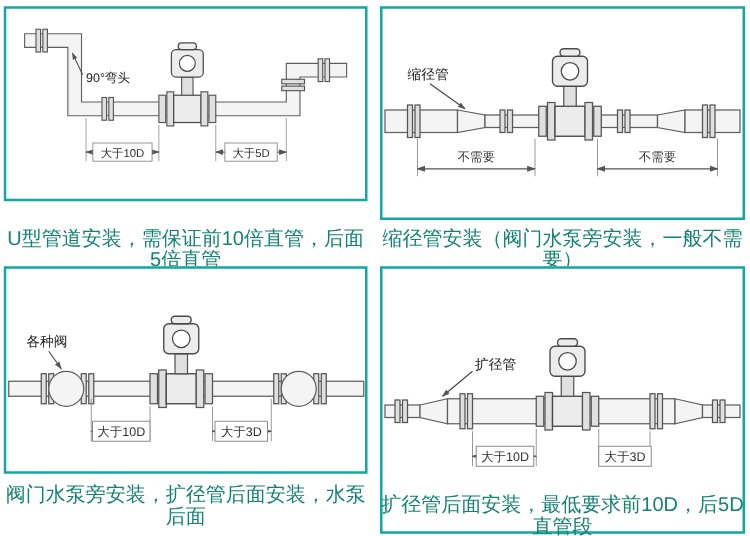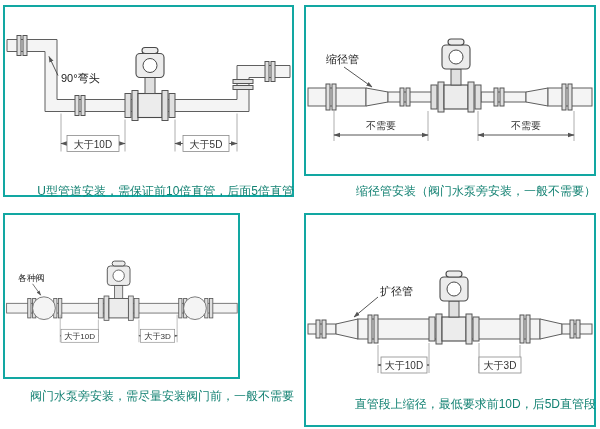--- a/index.html
+++ b/index.html
@@ -1,37 +1,37 @@
 <!DOCTYPE html>
 <html><head>
 <meta charset="utf-8">
 <style>
   html,body{margin:0;padding:0;background:#fff;}
   #stage{position:relative;width:600px;height:429px;background:#fff;overflow:hidden;
          font-family:"Liberation Sans",sans-serif;}
   .panel{position:absolute;border:2px solid #12a7a2;background:#fff;box-sizing:border-box;}
   .panel svg{display:block;width:100%;height:100%;}
-  .caption{position:absolute;text-align:right;color:#148273;font-size:12px;line-height:17px;}
+  .caption{position:absolute;text-align:center;color:#148273;font-size:16px;line-height:17px;}
   .pipe{fill:#f4f4f4;stroke:#5f5f5f;stroke-width:1;}
   .flange{fill:#e0e0e0;stroke:#555;stroke-width:1;}
   .meterbody{fill:#ececec;stroke:#4a4a4a;stroke-width:1.1;}
   .dial{fill:#fff;stroke:#4a4a4a;stroke-width:1;}
   .dimline{stroke:#555;stroke-width:1;}
   .extline{stroke:#9a9a9a;stroke-width:0.8;}
   .dimbox{fill:#fff;stroke:#8a8a8a;stroke-width:0.8;}
   .dimtext{font:10px "Liberation Sans",sans-serif;fill:#333;text-anchor:middle;}
   .lbltext{font:11px "Liberation Sans",sans-serif;fill:#222;}
   .leader{stroke:#444;stroke-width:0.9;fill:none;}
 </style>
 </head>
 <body>
 
 <div id="stage">
 
-  <div class="panel" style="left:3px;top:5px;width:291px;height:192px;">
+  <div class="panel" style="left:3px;top:5px;width:291px;height:156px;">
     <svg viewBox="0 0 287 167" preserveAspectRatio="xMidYMid meet">
       <defs>
         <marker id="ar1" viewBox="0 0 10 10" refX="9" refY="5" markerWidth="7" markerHeight="7" orient="auto-start-reverse">
           <path d="M0,1.5 L10,5 L0,8.5 z" fill="#555"></path>
         </marker>
       </defs>
       <path class="pipe" d="M2,22 H52 V82 H232 V48 H285 V60 H244 V94 H40 V34 H2 Z"></path>
       <g>
         <rect class="flange" x="12" y="18" width="4" height="20"></rect>
         <rect class="flange" x="18" y="18" width="4" height="20"></rect>
@@ -120,21 +120,21 @@
         <line class="extline" x1="268" y1="104" x2="268" y2="134"></line>
         <line class="dimline" x1="28" y1="128" x2="122" y2="128" marker-start="url(#ar2)" marker-end="url(#ar2)"></line>
         <text class="dimtext" x="75" y="122">不需要</text>
         <line class="dimline" x1="172" y1="128" x2="268" y2="128" marker-start="url(#ar2)" marker-end="url(#ar2)"></line>
         <text class="dimtext" x="220" y="122">不需要</text>
       </g>
     </svg>
   </div>
   <div class="caption" style="left:304px;top:183px;width:292px;">缩径管安装（阀门水泵旁安装，一般不需要）</div>
 
-  <div class="panel" style="left:3px;top:213px;width:237px;height:166px;">
+  <div class="panel" style="left:3px;top:213px;width:291px;height:166px;">
     <svg viewBox="0 0 287 162" preserveAspectRatio="xMidYMid meet">
       <defs>
         <marker id="ar3" viewBox="0 0 10 10" refX="9" refY="5" markerWidth="7" markerHeight="7" orient="auto-start-reverse">
           <path d="M0,1.5 L10,5 L0,8.5 z" fill="#555"></path>
         </marker>
       </defs>
       <rect class="pipe" x="2" y="90" width="284" height="12"></rect>
       <g>
         <rect class="flange" x="28" y="84" width="4" height="24"></rect>
         <rect class="flange" x="34" y="84" width="4" height="24"></rect>
@@ -170,21 +170,21 @@
         <line class="dimline" x1="68" y1="130" x2="115" y2="130" marker-start="url(#ar3)" marker-end="url(#ar3)"></line>
         <rect class="dimbox" x="69" y="122" width="46" height="16"></rect>
         <text class="dimtext" x="92" y="134">大于10D</text>
         <line class="dimline" x1="165" y1="130" x2="212" y2="130" marker-start="url(#ar3)" marker-end="url(#ar3)"></line>
         <rect class="dimbox" x="167" y="122" width="42" height="16"></rect>
         <text class="dimtext" x="188" y="134">大于3D</text>
       </g>
     </svg>
   </div>
   <div class="caption" style="left:3px;top:388px;width:291px;">
-    <div>阀门水泵旁安装，需尽量安装阀门前，一般不需要</div>
+    <div>阀门水泵旁安装，扩径管后面安装，水泵后面</div>
   </div>
 
   <div class="panel" style="left:304px;top:213px;width:292px;height:214px;">
     <svg viewBox="0 0 288 162" preserveAspectRatio="xMidYMid meet">
       <defs>
         <marker id="ar4" viewBox="0 0 10 10" refX="9" refY="5" markerWidth="7" markerHeight="7" orient="auto-start-reverse">
           <path d="M0,1.5 L10,5 L0,8.5 z" fill="#555"></path>
         </marker>
       </defs>
       <g>
@@ -226,15 +226,15 @@
         <line class="extline" x1="214" y1="106" x2="214" y2="134"></line>
         <line class="dimline" x1="72" y1="126" x2="123" y2="126" marker-start="url(#ar4)" marker-end="url(#ar4)"></line>
         <rect class="dimbox" x="75" y="118" width="46" height="16"></rect>
         <text class="dimtext" x="98" y="130">大于10D</text>
         <line class="dimline" x1="173" y1="126" x2="214" y2="126" marker-start="url(#ar4)" marker-end="url(#ar4)"></line>
         <rect class="dimbox" x="173" y="118" width="42" height="16"></rect>
         <text class="dimtext" x="194" y="130">大于3D</text>
       </g>
     </svg>
   </div>
-  <div class="caption" style="left:304px;top:396px;width:292px;">直管段上缩径，最低要求前10D，后5D直管段</div>
+  <div class="caption" style="left:304px;top:396px;width:292px;">扩径管后面安装，最低要求前10D，后5D直管段</div>
 
 </div>
 
 </body></html>

